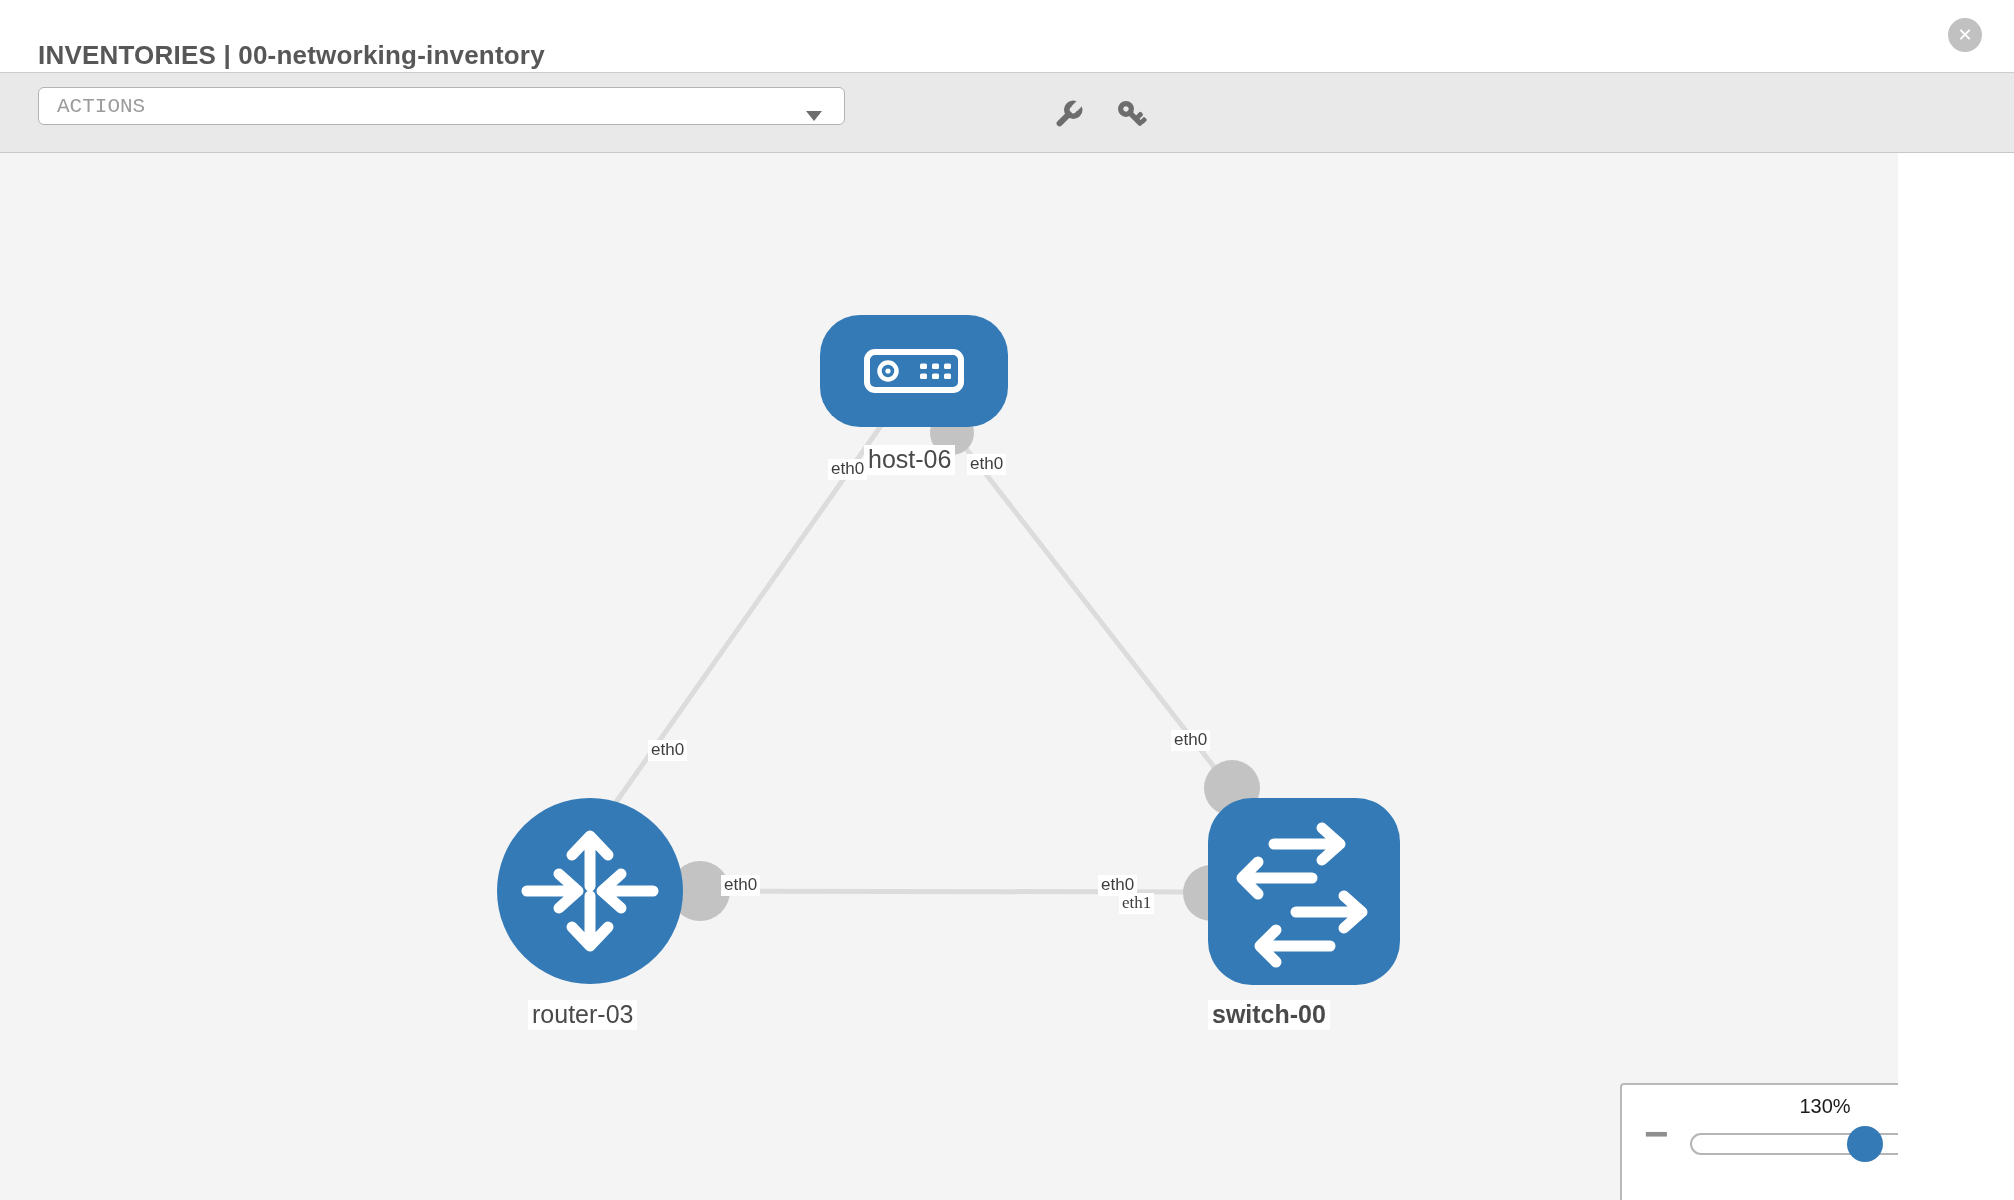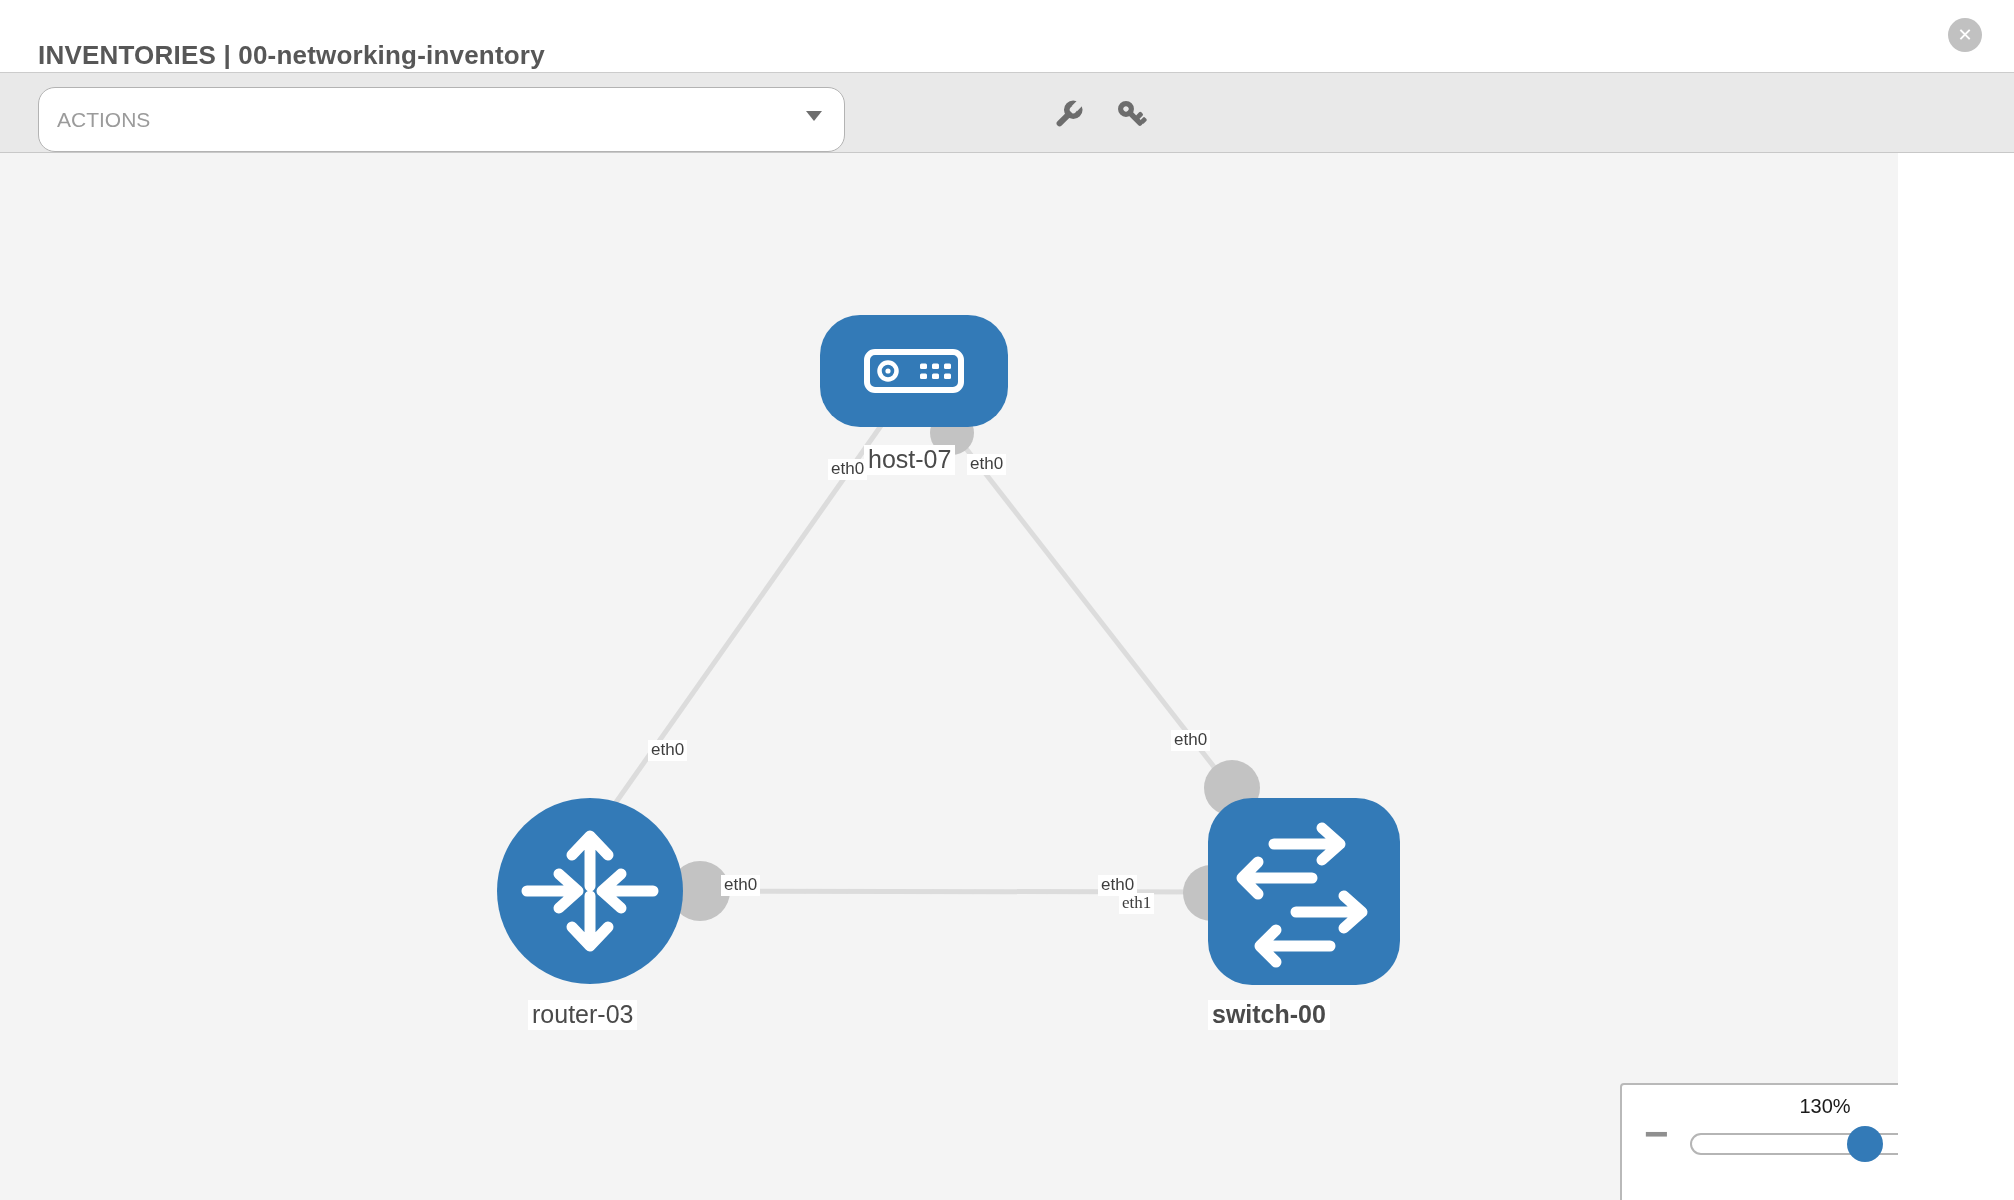--- a/index.html
+++ b/index.html
@@ -28,25 +28,25 @@
     display: flex; align-items: center; justify-content: center;
     font-size: 18px; font-weight: bold; cursor: pointer;
   }
   
   .toolbar {
     position: absolute; left: 0; top: 72px; width: 2014px; height: 81px;
     background: #e9e9e9;
     border-top: 1px solid #cccccc; border-bottom: 1px solid #c8c8c8;
   }
   .select-box {
-    position: absolute; top: 14px; height: 65px;
-    background: #ffffff; border: 1px solid #b3b3b3; border-radius: 17px;
+    position: absolute; top: 14px; height: 38px;
+    background: #ffffff; border: 1px solid #b3b3b3; border-radius: 6px;
     display: flex; align-items: center;
     font-size: 21px; color: #9b9b9b;
-    padding-left: 18px; cursor: pointer;
+    padding-left: 18px; cursor: pointer; font-family: Liberation Mono, monospace;
   }
   .select-actions { left: 38px; width: 807px; }
   .select-search  { left: 1183px; width: 798px; }
   .caret {
     position: absolute; right: 22px; top: 23px;
     width: 0; height: 0;
     border-left: 8px solid transparent; border-right: 8px solid transparent;
     border-top: 10px solid #6e6e6e;
   }
   .icon-btn {
@@ -203,21 +203,21 @@
   </div>
 
   <span class="port-label port-1">eth0</span>
   <span class="port-label port-2">eth0</span>
   <span class="port-label port-3">eth0</span>
   <span class="port-label port-4">eth0</span>
   <span class="port-label port-5">eth0</span>
   <span class="port-label port-6">eth0</span>
   <span class="port-label port-7">eth1</span>
 
-  <span class="node-label label-host">host-07</span>
+  <span class="node-label label-host">host-06</span>
   <span class="node-label label-router">router-03</span>
   <span class="node-label label-switch">switch-00</span>
 
   <div class="zoom-panel">
     <div class="zoom-pct">130%</div>
     <div class="zoom-minus">−</div>
     <div class="zoom-track"></div>
     <div class="zoom-handle"></div>
     <div class="zoom-plus">+</div>
   </div>

